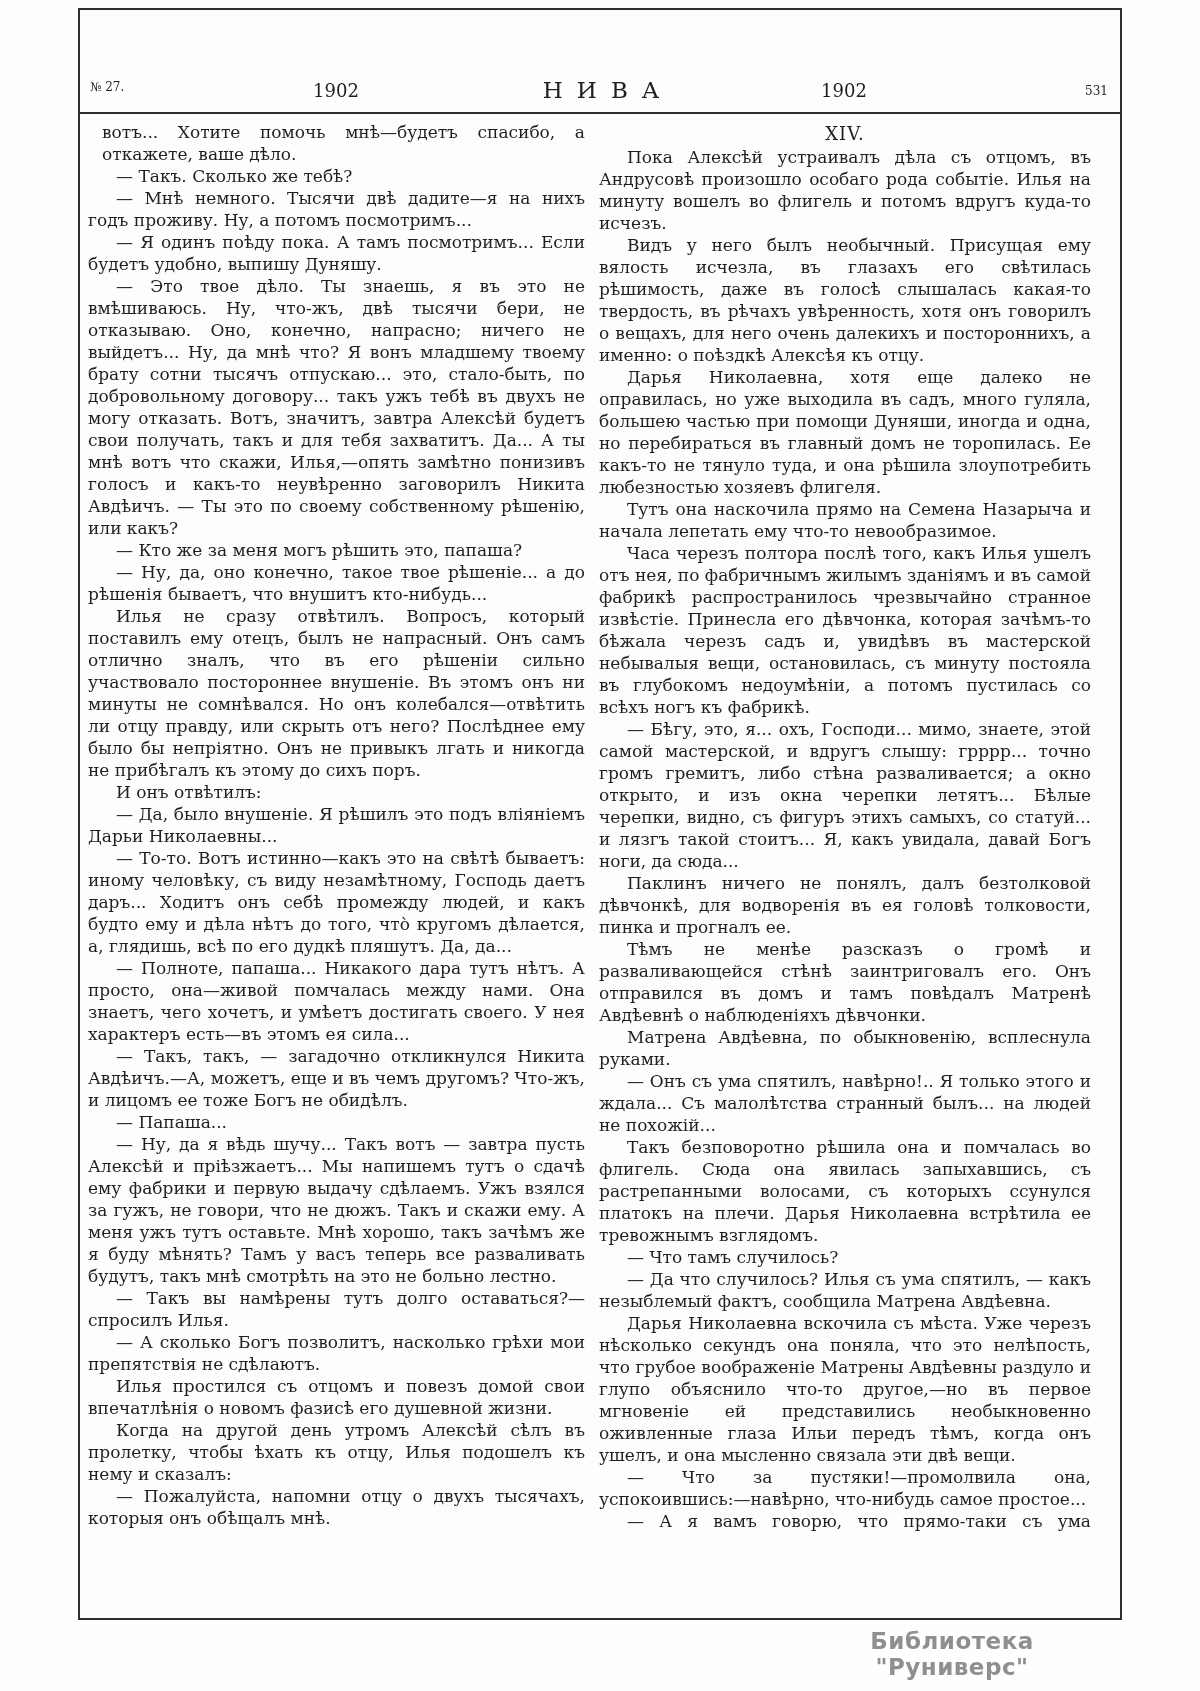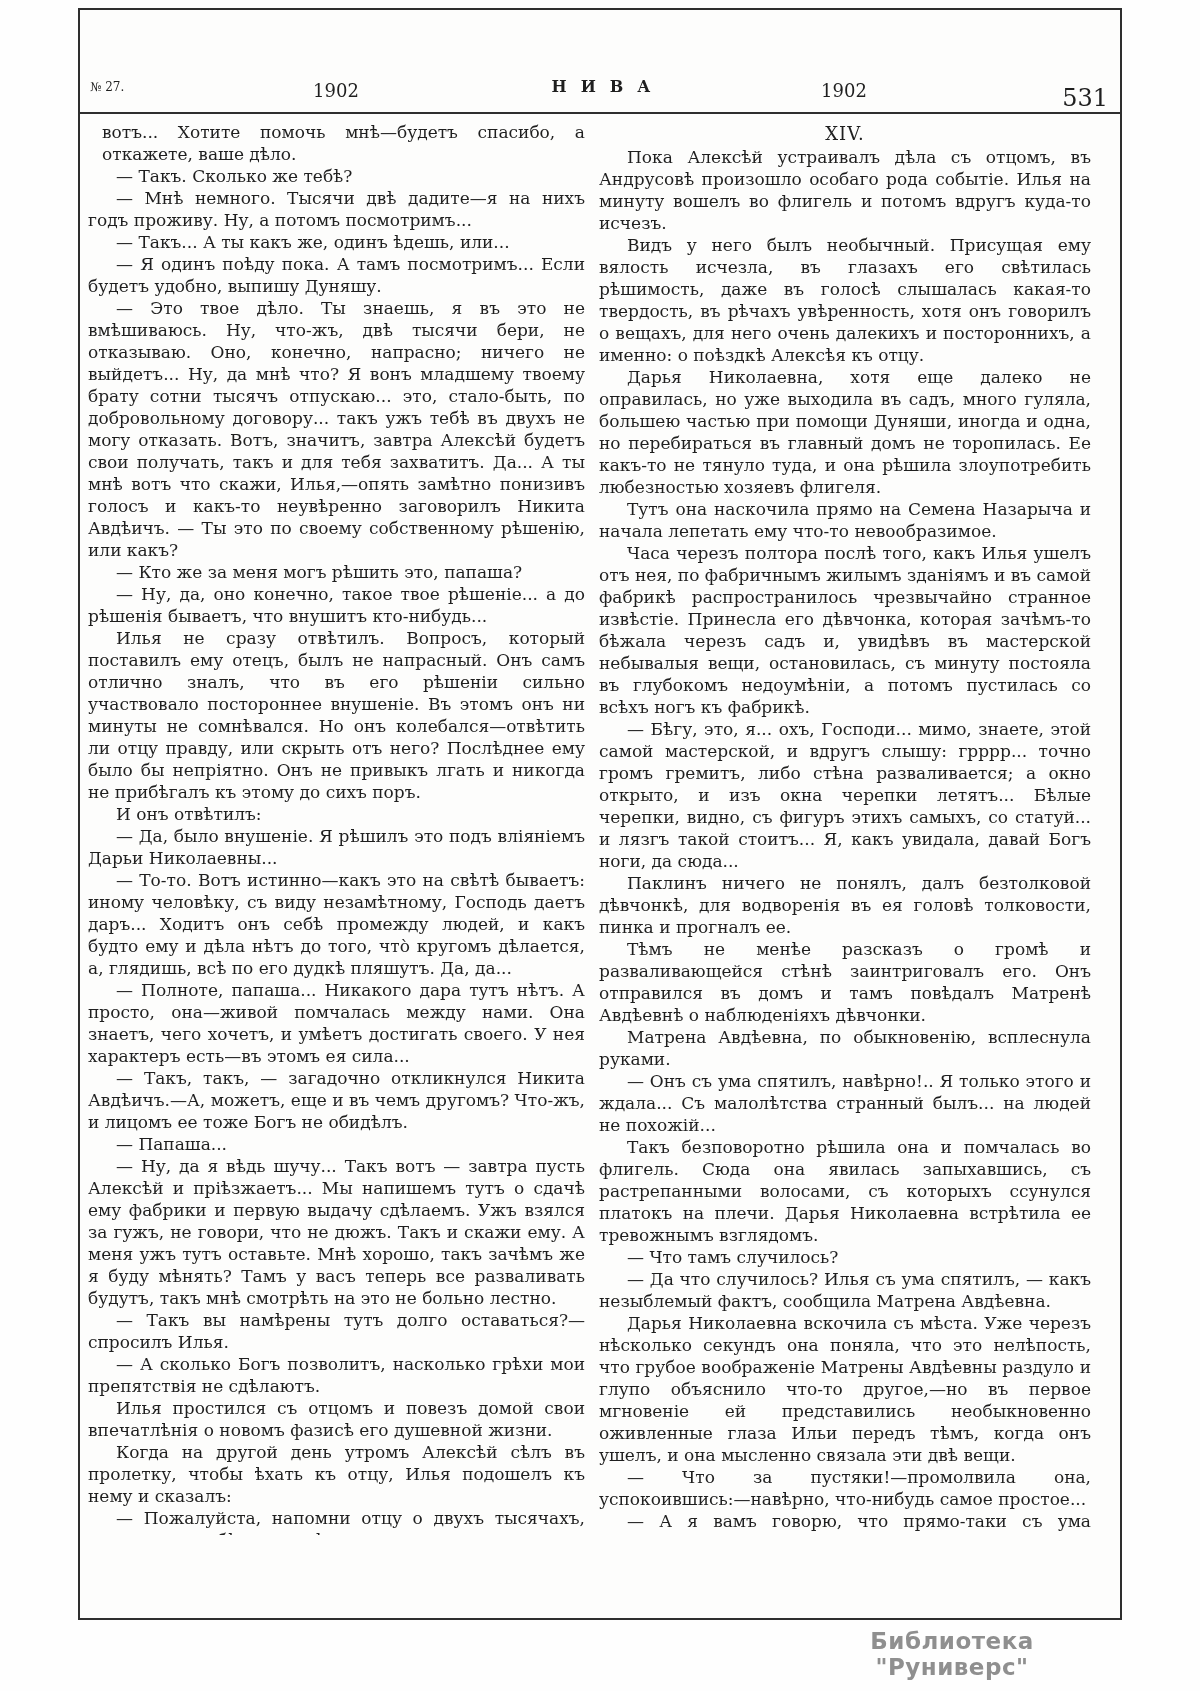--- a/index.html
+++ b/index.html
@@ -12,23 +12,23 @@
   }
   .page-border {
     position:absolute; left:78px; top:8px; width:1044px; height:1612px;
     border:2px solid #2e2e2e; box-sizing:border-box;
     background:#fdfdfc;
   }
   .header { position:absolute; left:78px; top:74px; width:1044px; height:38px; }
   .issue   { position:absolute; left:12px;  top:6px;  font-size:12px; }
   .year-left  { position:absolute; left:208px; top:6px; width:100px; text-align:center; font-size:18px; }
   .masthead   { position:absolute; left:0; right:0; top:3px; text-align:center;
-                font-size:16px; letter-spacing:14px; padding-left:16px;font-weight:bold; }
+                font-size:23px; letter-spacing:14px; padding-left:16px; }
   .year-right { position:absolute; left:716px; top:6px; width:100px; text-align:center; font-size:18px; }
-  .pageno  { position:absolute; right:14px; top:10px; font-size:24px; }
+  .pageno  { position:absolute; right:14px; top:10px; font-size:12px; }
   .header-rule {
     position:absolute; left:78px; top:112px; width:1044px; height:2px;
     background:#2e2e2e;
   }
   .col {
     position:absolute; top:121px; height:1414px; overflow:hidden;
     font-size:17px; line-height:22px; text-align:justify;
   }
   .col-left  { left:88px;  width:497px; }
   .col-right { left:599px; width:492px; }
@@ -53,21 +53,20 @@
   <span class="year-right">1902</span>
   <span class="pageno">531</span>
 </div>
 
 <div class="header-rule"></div>
 
 <div class="col col-left">
     <p class="para no-indent">вотъ... Хотите помочь мнѣ—будетъ спасибо, а откажете, ваше дѣло.</p>
     <p class="para">— Такъ. Сколько же тебѣ?</p>
     <p class="para">— Мнѣ немного. Тысячи двѣ дадите—я на нихъ годъ проживу. Ну, а потомъ посмотримъ...</p>
-    <p class="para">— Такъ... А ты какъ же, одинъ ѣдешь, или...</p>
     <p class="para">— Я одинъ поѣду пока. А тамъ посмотримъ... Если будетъ удобно, выпишу Дуняшу.</p>
     <p class="para">— Это твое дѣло. Ты знаешь, я въ это не вмѣшиваюсь. Ну, что-жъ, двѣ тысячи бери, не отказываю. Оно, конечно, напрасно; ничего не выйдетъ... Ну, да мнѣ что? Я вонъ младшему твоему брату сотни тысячъ отпускаю... это, стало-быть, по добровольному договору... такъ ужъ тебѣ въ двухъ не могу отказать. Вотъ, значитъ, завтра Алексѣй будетъ свои получать, такъ и для тебя захватитъ. Да... А ты мнѣ вотъ что скажи, Илья,—опять замѣтно понизивъ голосъ и какъ-то неувѣренно заговорилъ Никита Авдѣичъ. — Ты это по своему собственному рѣшенію, или какъ?</p>
     <p class="para">— Кто же за меня могъ рѣшить это, папаша?</p>
     <p class="para">— Ну, да, оно конечно, такое твое рѣшеніе... а до рѣшенія бываетъ, что внушитъ кто-нибудь...</p>
     <p class="para">Илья не сразу отвѣтилъ. Вопросъ, который поставилъ ему отецъ, былъ не напрасный. Онъ самъ отлично зналъ, что въ его рѣшеніи сильно участвовало постороннее внушеніе. Въ этомъ онъ ни минуты не сомнѣвался. Но онъ колебался—отвѣтить ли отцу правду, или скрыть отъ него? Послѣднее ему было бы непріятно. Онъ не привыкъ лгать и никогда не прибѣгалъ къ этому до сихъ поръ.</p>
     <p class="para">И онъ отвѣтилъ:</p>
     <p class="para">— Да, было внушеніе. Я рѣшилъ это подъ вліяніемъ Дарьи Николаевны...</p>
     <p class="para">— То-то. Вотъ истинно—какъ это на свѣтѣ бываетъ: иному человѣку, съ виду незамѣтному, Господь даетъ даръ... Ходитъ онъ себѣ промежду людей, и какъ будто ему и дѣла нѣтъ до того, что̀ кругомъ дѣлается, а, глядишь, всѣ по его дудкѣ пляшутъ. Да, да...</p>
     <p class="para">— Полноте, папаша... Никакого дара тутъ нѣтъ. А просто, она—живой помчалась между нами. Она знаетъ, чего хочетъ, и умѣетъ достигать своего. У нея характеръ есть—въ этомъ ея сила...</p>
     <p class="para">— Такъ, такъ, — загадочно откликнулся Никита Авдѣичъ.—А, можетъ, еще и въ чемъ другомъ? Что-жъ, и лицомъ ее тоже Богъ не обидѣлъ.</p>

